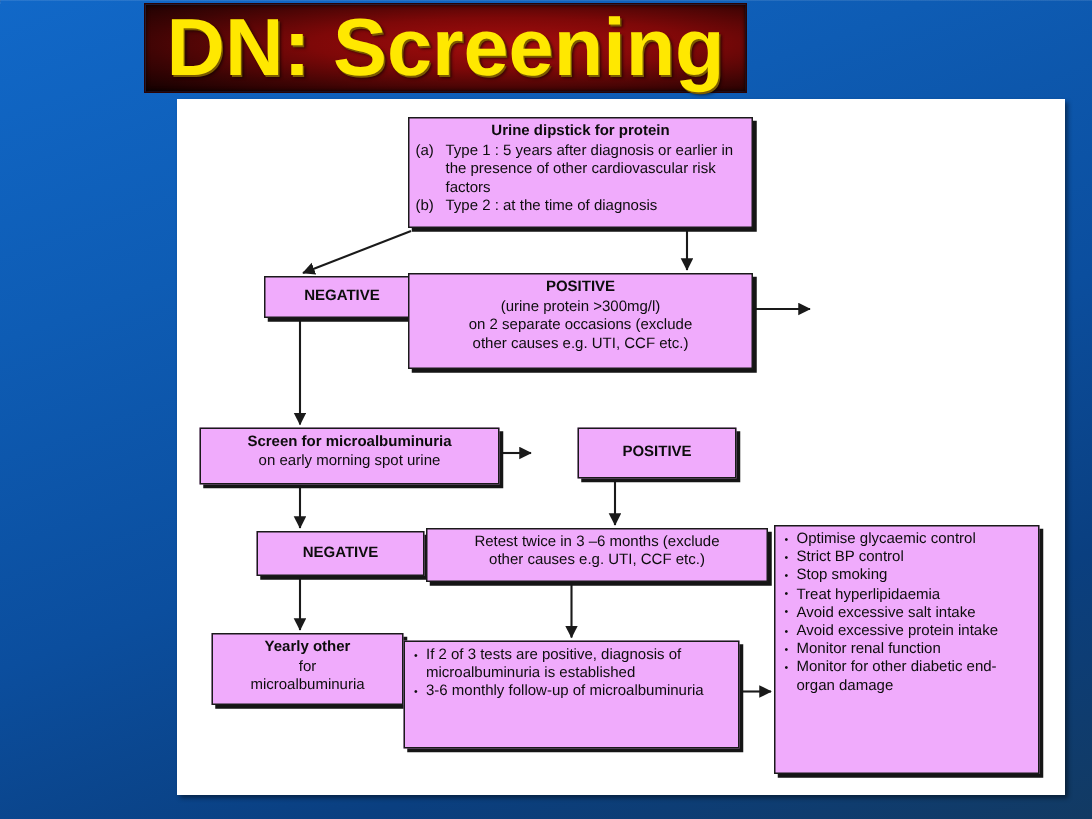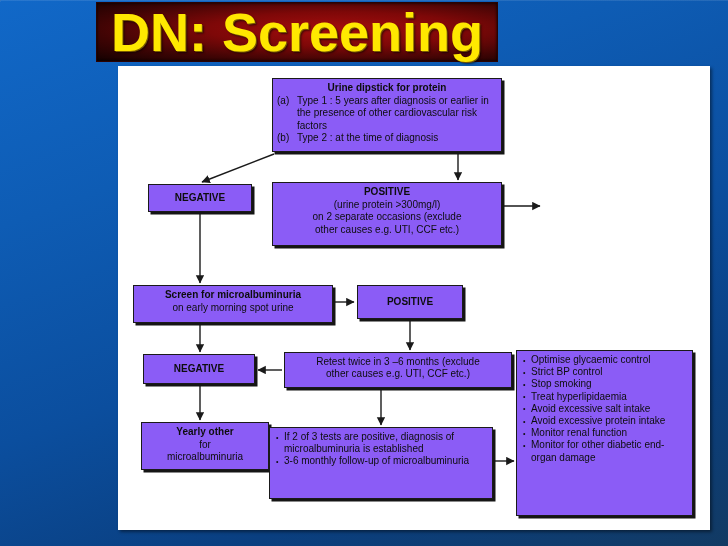--- a/index.html
+++ b/index.html
@@ -34,30 +34,30 @@
   
   #panel{
     position:absolute;left:118px;top:66px;width:592px;height:464px;
     background:#ffffff;
     box-shadow:2px 2px 3px rgba(0,0,0,.45);
   }
   
   #chart{position:absolute;left:0;top:0;width:592px;height:464px;}
   .box{
     position:absolute;box-sizing:border-box;
-    background:#8b5cf6;
+    background:#f0abfc;
     border:1.5px solid #1a1a1a;
     box-shadow:2.5px 2.5px 0 #151515;
     color:#0d0d0d;
     font-size:10px;line-height:12.2px;
     padding:3px 4px;
   }
   .box .hd{font-weight:bold;text-align:center;display:block;margin-bottom:1px;font-size:10px;}
   .box .ct{text-align:center;display:block;}
-  .box.center-only{display:flex;align-items:center;justify-content:center;text-align:center;}
+  .box.center-only{display:flex;align-items:center;justify-content:center;text-align:center;margin-left:28px;}
   .box.center-only .hd{margin-bottom:0;}
   ul.bl{margin:0;padding:0;list-style:none;}
   ul.bl li{
     position:relative;padding-left:10px;margin:0 0 0 0;text-align:left;
   }
   ul.bl li:before{
     content:"•";position:absolute;left:1px;top:-0.5px;font-size:10px;
   }
   ul.bl.sm li:before{content:"\2022";font-size:7px;top:0.5px;left:2px;}
   ol.ab{margin:0;padding:0;list-style:none;}

